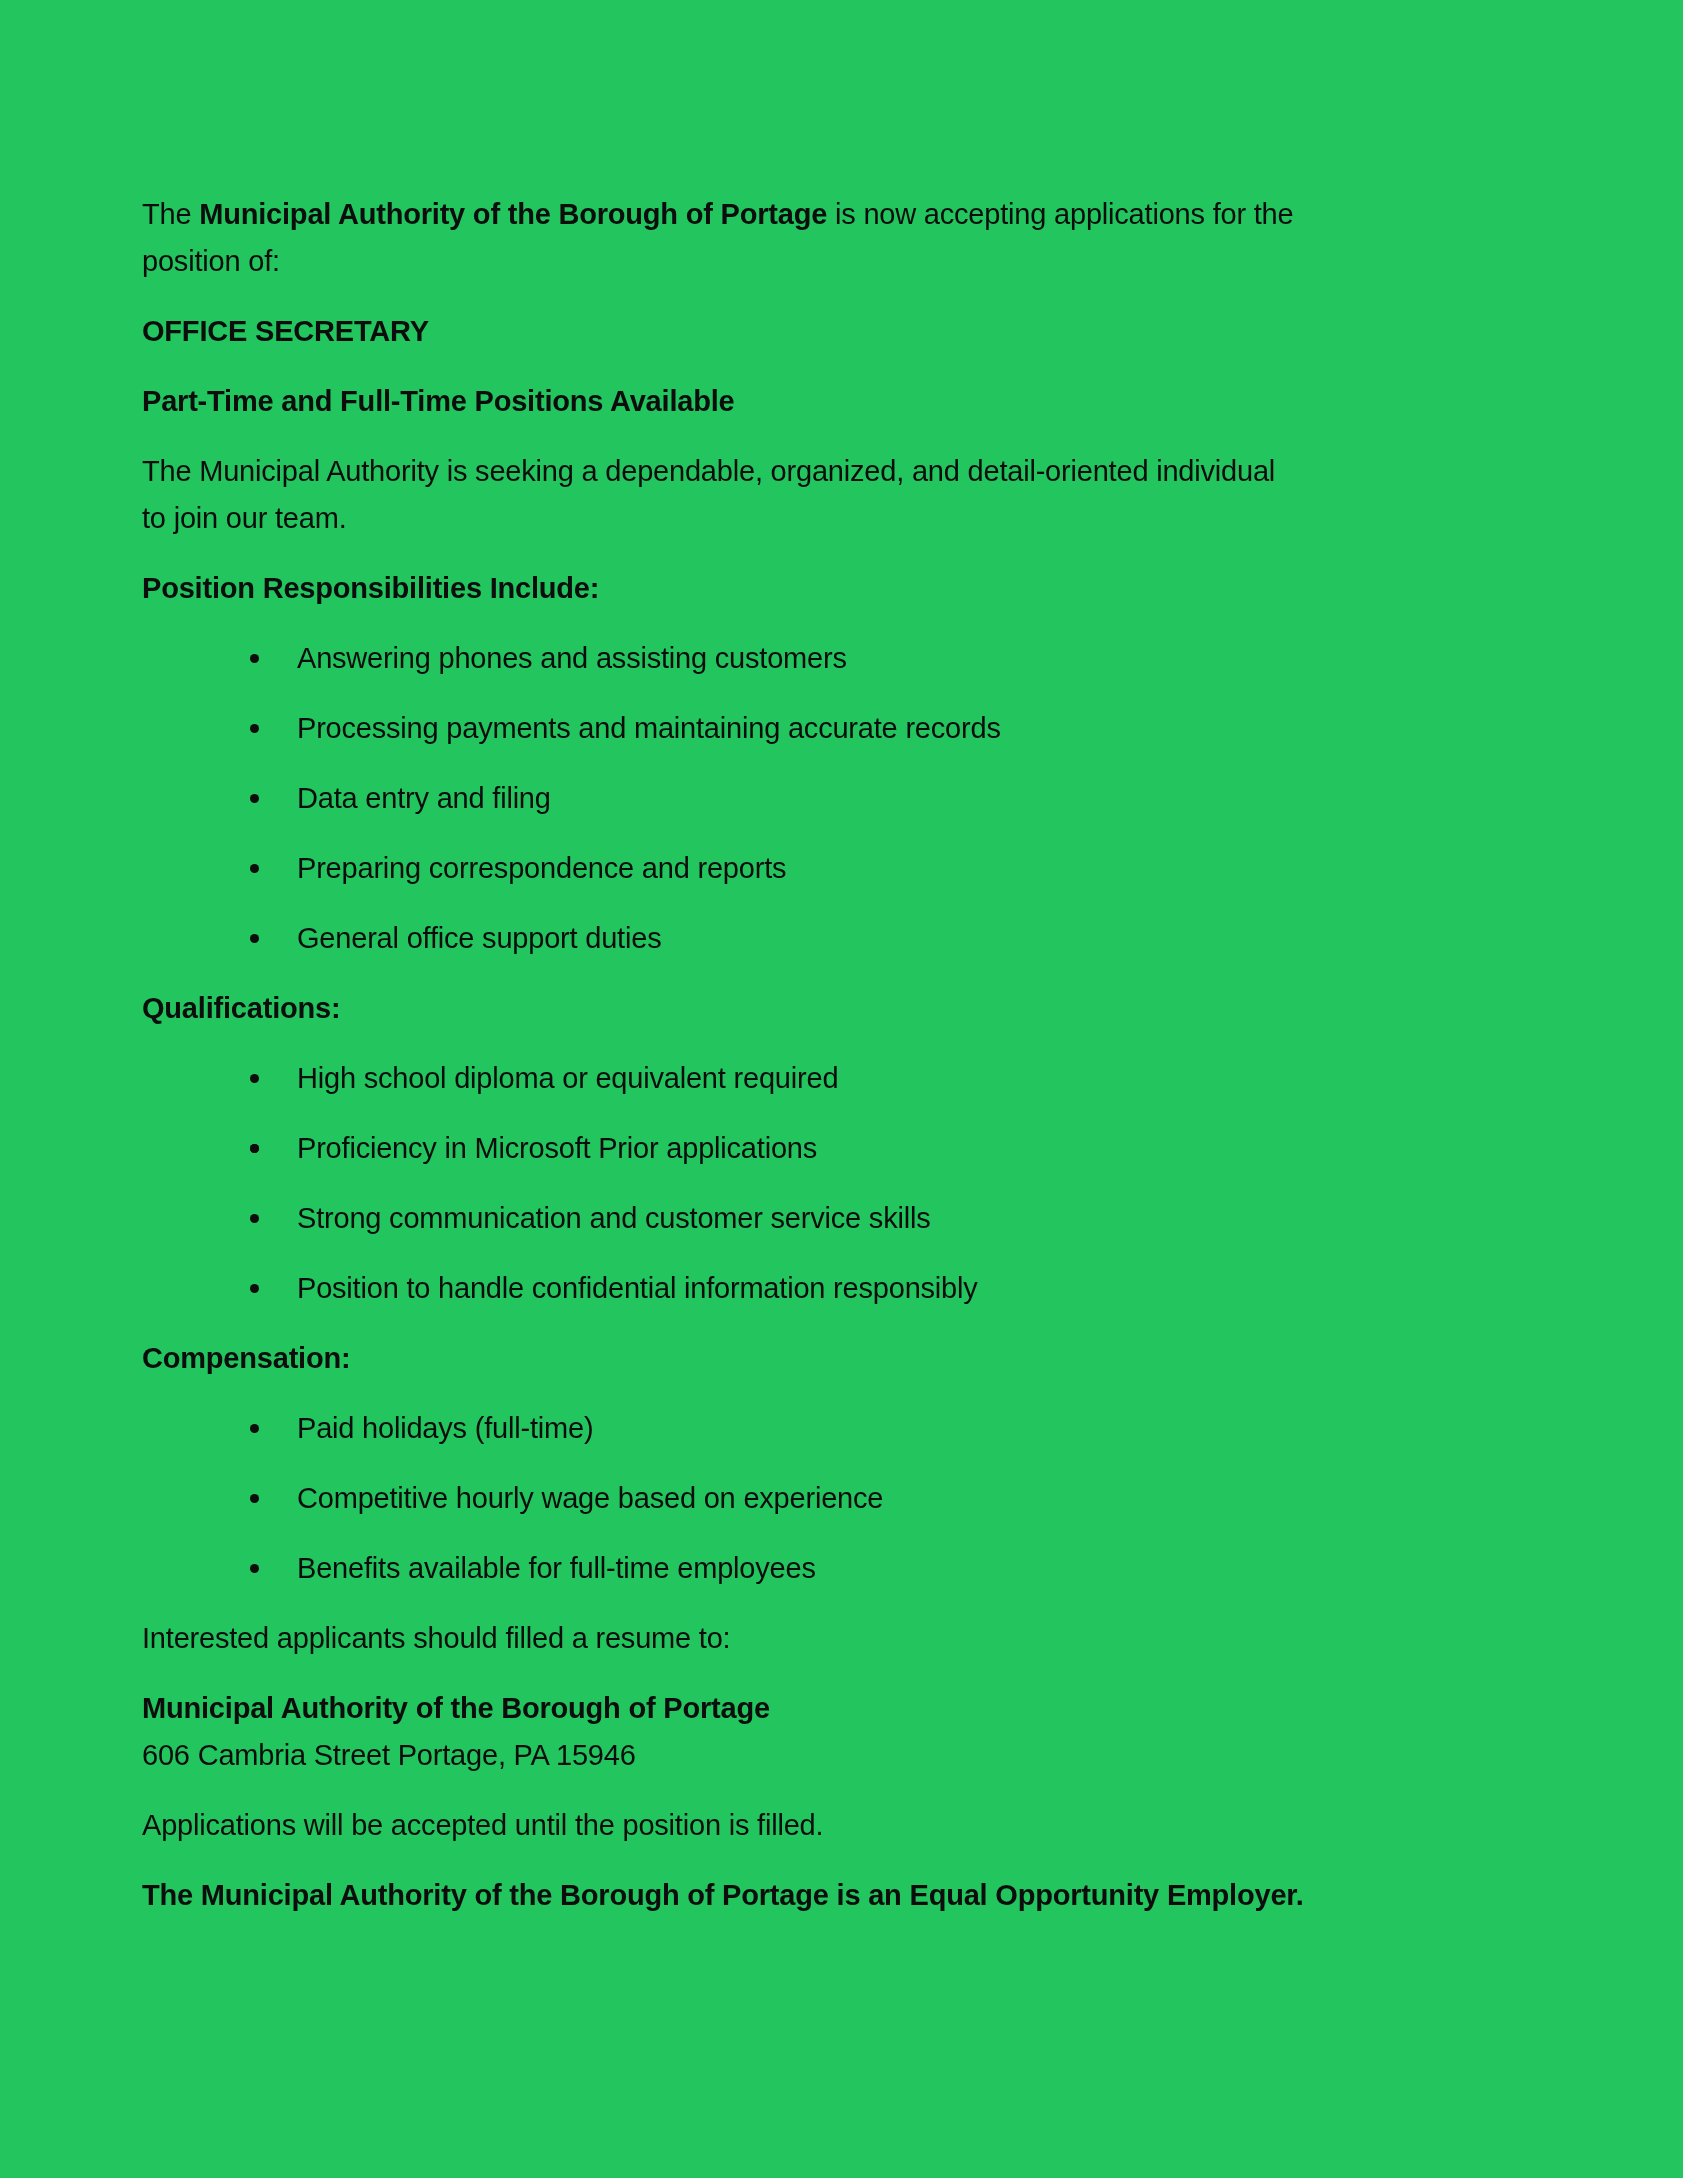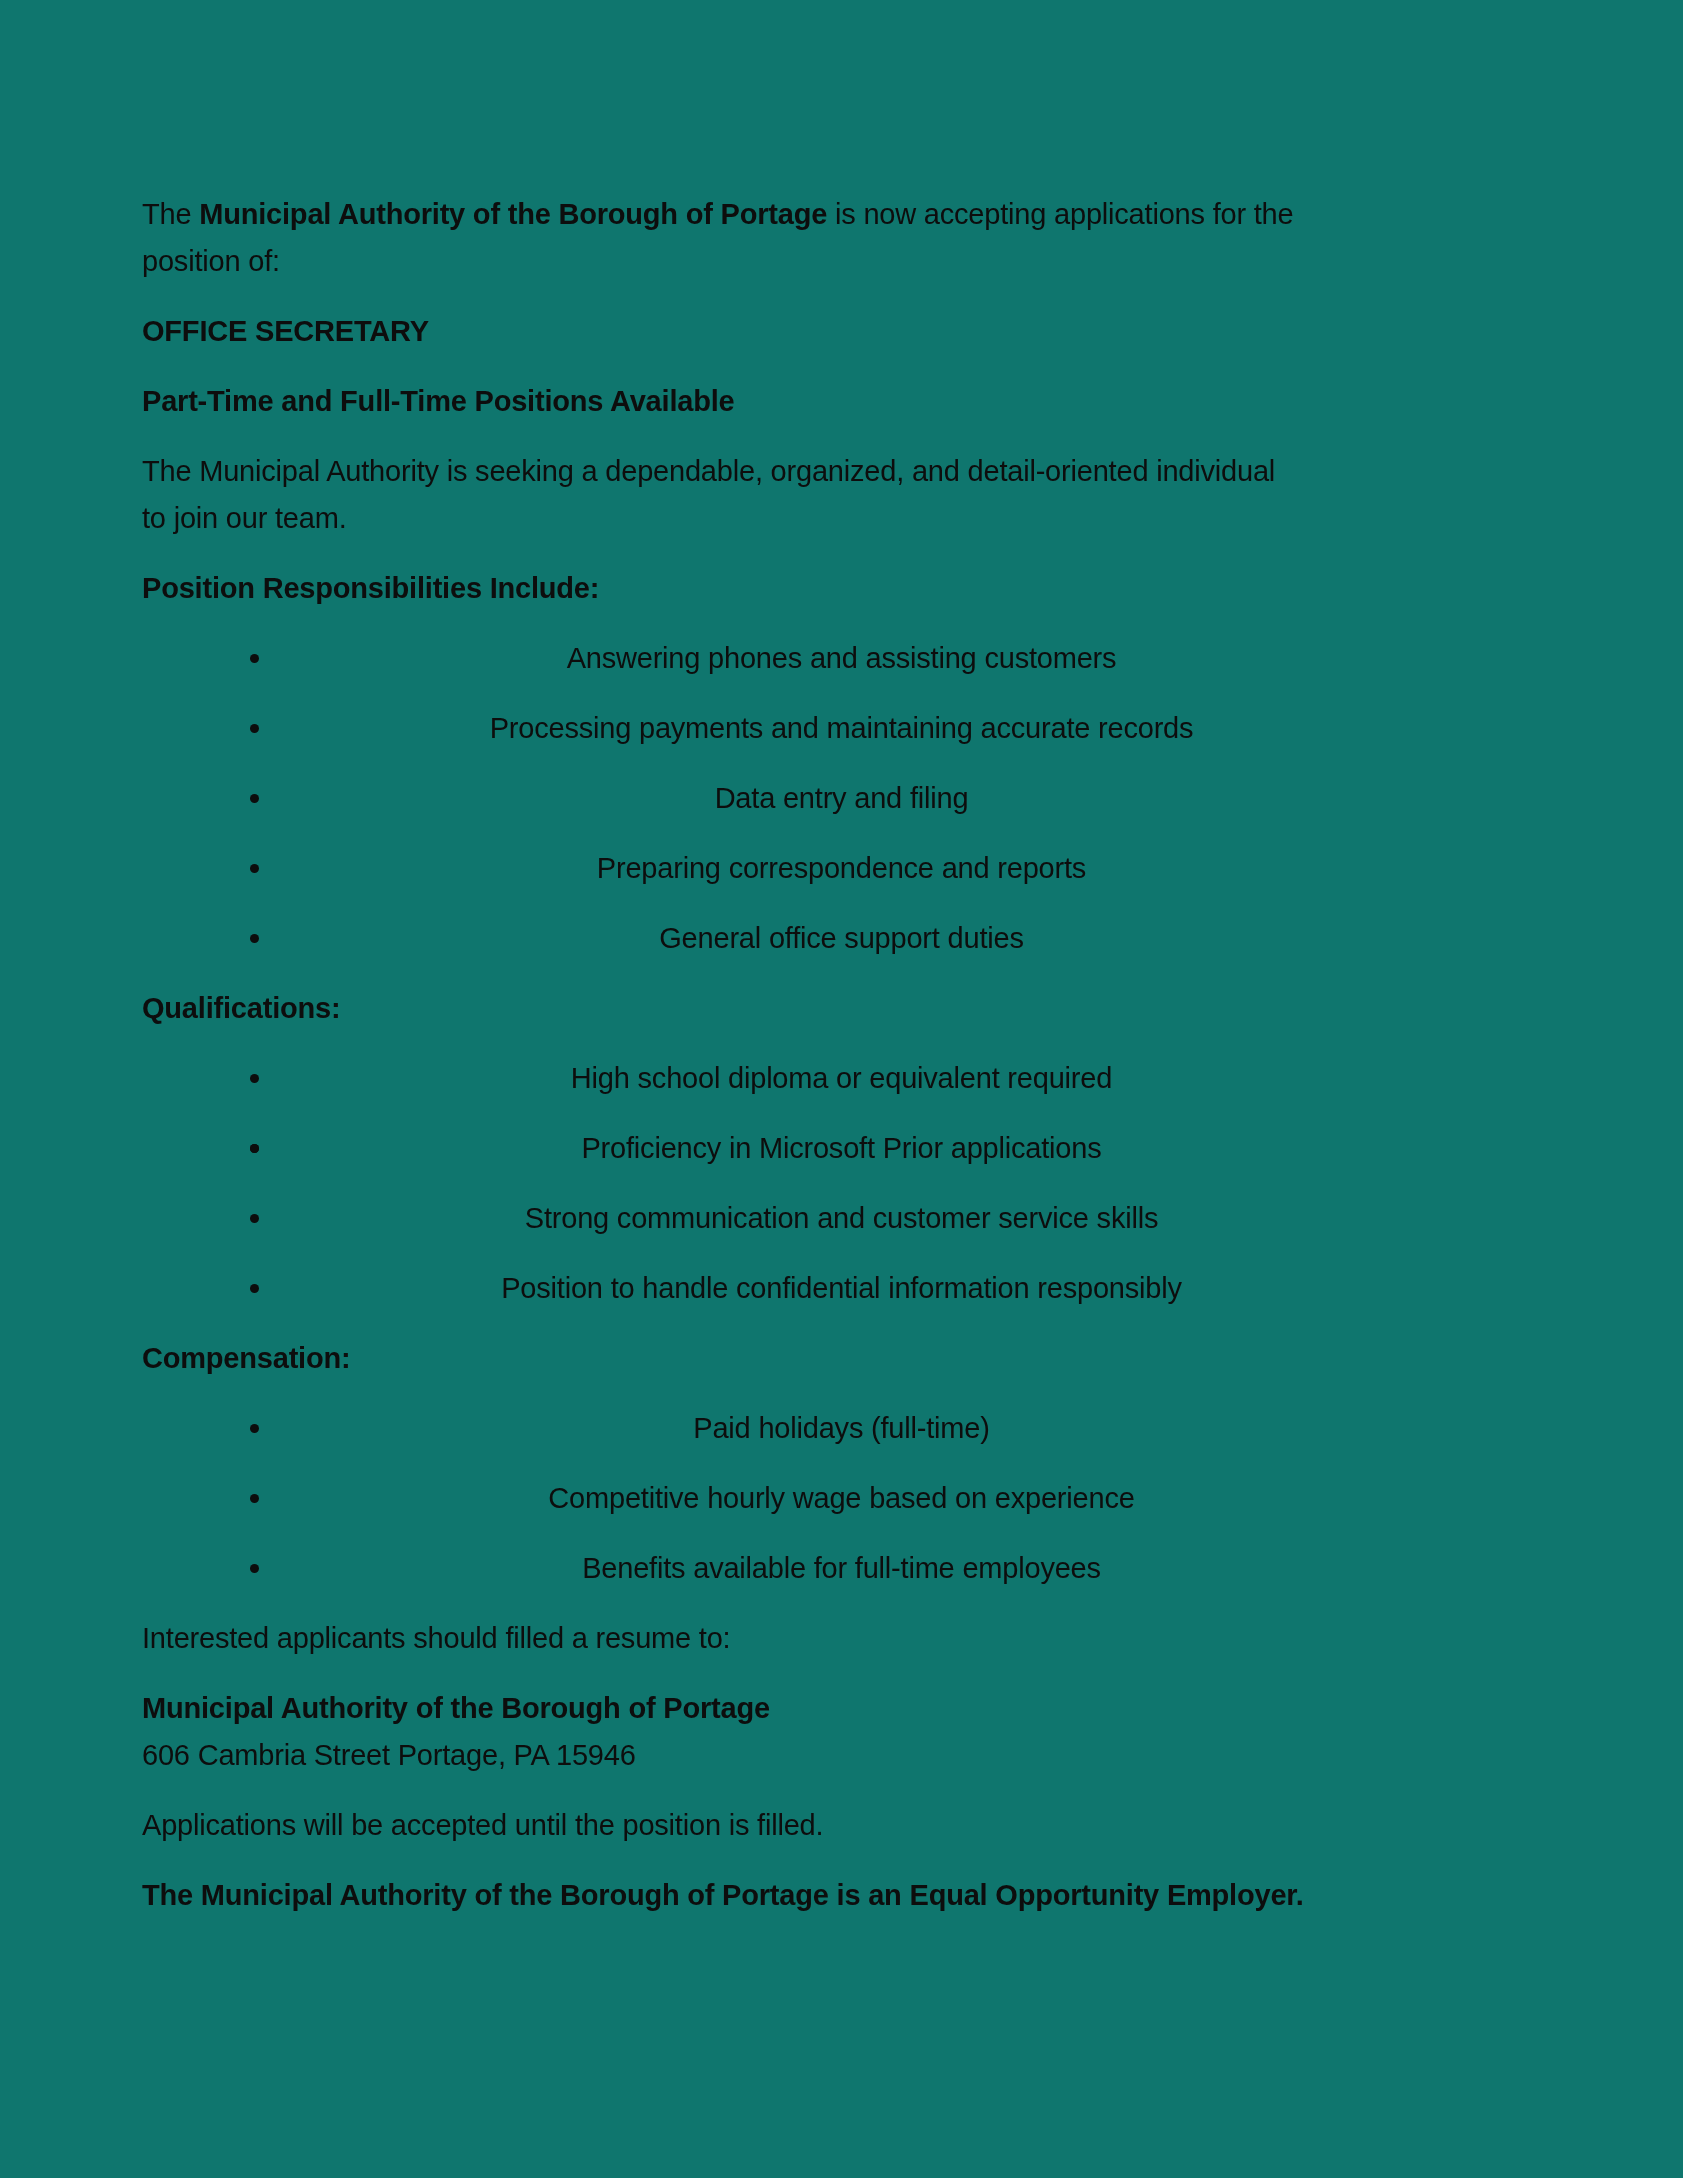--- a/index.html
+++ b/index.html
@@ -5,37 +5,36 @@
   html, body {
     margin: 0;
     padding: 0;
     background: #ffffff;
   }
   .page {
     position: relative;
     width: 1683px;
     height: 2178px;
     box-sizing: border-box;
-    background: #0f766e;
+    background: #22c55e;
     color: #0d0d0d;
     font-family: "Liberation Sans", "DejaVu Sans", sans-serif;
     font-size: 29px;
     line-height: 47px;
     letter-spacing: -0.2px;
     padding: 191px 297px 0 142px;
     overflow: hidden;
   }
   .para { margin: 0 0 23px 0; }
   .line { display: block; }
   .run-b { font-weight: 700; }
   ul.doc-list {
     list-style: none;
     margin: 0;
     padding: 0;
-    text-align: center;
   }
   ul.doc-list li {
     position: relative;
     padding-left: 155px;
     margin: 0 0 23px 0;
   }
   .bullet-dot {
     position: absolute;
     left: 108px;
     top: 19px;

